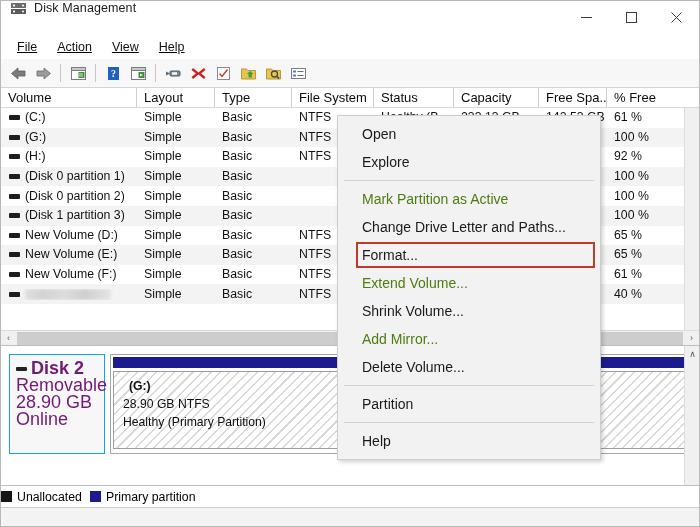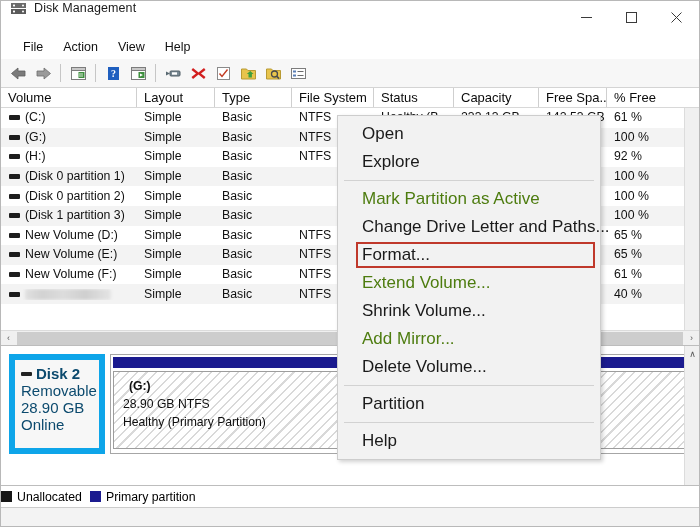--- a/index.html
+++ b/index.html
@@ -47,22 +47,23 @@
   .winbtn {
     width: 45px; height: 33px;
     display: flex; align-items: center; justify-content: center;
     color: #3a3a3a;
   }
 
   
   #menubar {
     height: 25px; min-height: 25px;
     display: flex; align-items: center;
-    padding-left: 12px;
-    background: #ffffff;
+    padding-left: 6px;
+    background: #ffffff;
+    text-decoration: underline;
   }
   .menuitem {
     padding: 3px 10px; font-size: 12.5px; color: #111;
   }
 
   
   #toolbar {
     height: 29px; min-height: 29px;
     display: flex; align-items: center;
     padding-left: 5px;
@@ -163,24 +164,24 @@
     background: #ffffff;
     overflow: hidden;
     border-bottom: 1px solid #bdbdbd;
   }
   #diskrow {
     display: flex; height: 100px;
     margin: 8px 0 0 8px;
   }
   #diskinfo {
     width: 96px;
-    border: 6px solid #0ea5e9;
+    border: 1px solid #0ea5e9;
     background: #f7f7f7;
     padding: 5px 6px;
-    font-size: 15px; line-height: 17px; color: #0c4a6e;
+    font-size: 18px; line-height: 17px; color: #701a75;
   }
   #diskinfo .dname {
     font-weight: bold; display: flex; align-items: center; gap: 4px;
   }
   #diskinfo .dicon {
     width: 11px; height: 4px; background: #222; border-radius: 1px;
   }
   #diskbody {
     flex: 1; margin-left: 5px;
     border: 1px solid #a6a6a6;
@@ -240,21 +241,21 @@
     width: 264px;
     background: #f2f2f2;
     border: 1px solid #cdcdcd;
     box-shadow: 2px 2px 4px rgba(0,0,0,0.18);
     padding: 4px 0;
     z-index: 50;
   }
   .mi {
     height: 28px; line-height: 28px;
     padding-left: 24px;
-    font-size: 17px; color: #1a1a1a;
+    font-size: 14px; color: #1a1a1a;
     white-space: nowrap;
   }
   .mi.disabled { color: #4d7c0f; }
   .msep {
     height: 1px; background: #d2d2d2; margin: 4px 6px;
   }
   #fmt-highlight {
     position: absolute;
     left: 19px; right: 6px;
     height: 26px;

